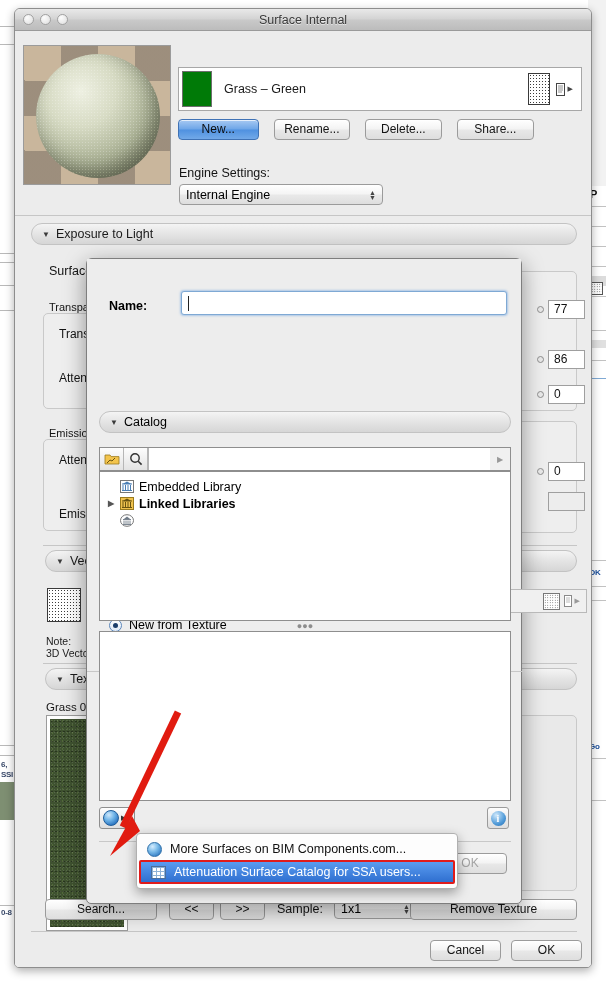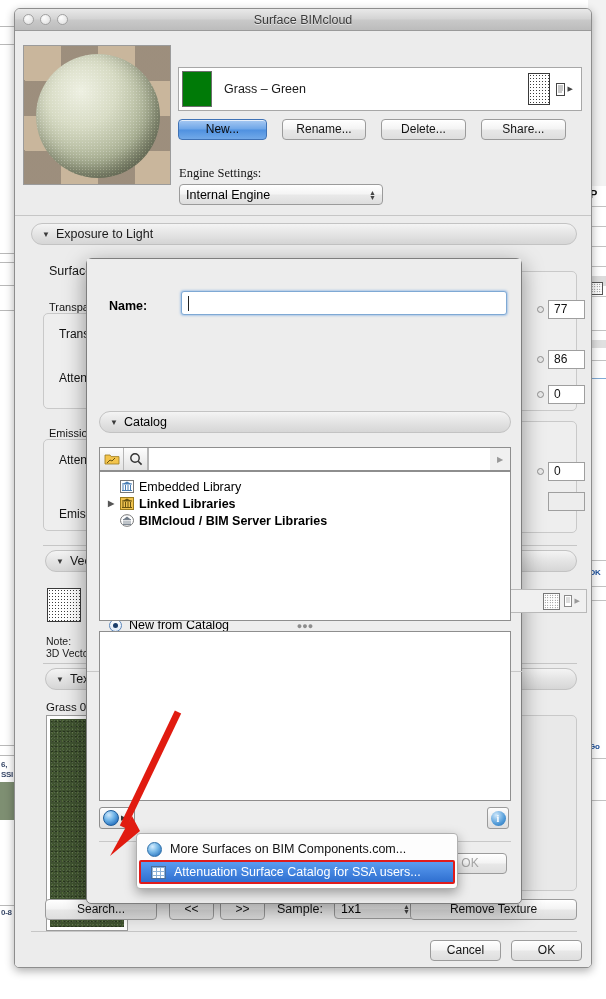--- a/index.html
+++ b/index.html
@@ -98,37 +98,37 @@
   .namerow .label { margin-left:12px; font-size:12.5px; color:#1a1a1a; }
   .hatch-box {
     width:22px; height:32px; margin-left:auto; margin-right:6px;
     border:1px solid #3a3a3a; background:#fff;
     background-image: radial-gradient(#3c3c3c 0.7px, transparent 0.8px);
     background-size: 3px 3px;
   }
   .doc-ico { margin-right:8px; display:flex; align-items:center; gap:1px; }
 
   
-  .btnrow { position:absolute; left:163px; top:88px; width:388px; display:flex; gap:15px;}
+  .btnrow { position:absolute; left:163px; top:88px; width:356px; display:flex; gap:15px;}
   .btn {
     height:21px; line-height:19px; text-align:center; font-size:12px;
     border:1px solid #9b9b9b; border-radius:4px;
     background: linear-gradient(to bottom,#ffffff 0%,#f3f3f3 48%,#e8e8e8 52%,#dedede 100%);
     color:#141414; box-shadow:0 1px 0 rgba(255,255,255,.7) inset;
     cursor:default; user-select:none;
   }
   .btn.primary {
     background: linear-gradient(to bottom,#a7c9f2 0%,#6ea6e8 48%,#4f91e0 52%,#72a9e8 100%);
     border-color:#3f72b5; color:#0b0b0b;
   }
   .btn.disabled { color:#a4a4a4; }
 
   .lbl { font-size:12.5px; color:#141414; }
 
-  .engine-label { position:absolute; left:164px; top:135px;font-family:Liberation Serif, serif; }
+  .engine-label { position:absolute; left:164px; top:135px; }
   .popup {
     position:absolute; left:164px; top:153px; width:204px; height:21px;
     border:1px solid #9b9b9b; border-radius:4px;
     background: linear-gradient(to bottom,#ffffff 0%,#f4f4f4 48%,#e9e9e9 52%,#dedede 100%);
     display:flex; align-items:center; padding-left:6px; font-size:12.5px;
   }
   .popup .arrows { margin-left:auto; margin-right:6px; display:flex; flex-direction:column; line-height:5px; font-size:7px; color:#444; }
 
   
   .sechead {
@@ -356,21 +356,21 @@
   </div>
 
   <div class="win">
 
     <div class="titlebar">
       <div class="tl-dots">
         <div class="dot"></div>
         <div class="dot"></div>
         <div class="dot"></div>
       </div>
-      <div class="title">Surface BIMcloud</div>
+      <div class="title">Surface Internal</div>
     </div>
 
     <div class="win-body">
 
       <div class="preview">
         <div class="checker"></div>
         <div class="sphere"></div>
       </div>
 
       <div class="namerow">
@@ -503,21 +503,21 @@
           <svg width="10" height="12" viewBox="0 0 10 12">
               <rect x="0.5" y="0.5" width="7" height="11" fill="#fff" stroke="#8a8a8a"></rect>
               <path d="M2 3h4M2 5h4M2 7h4" stroke="#aaa" stroke-width="0.8"></path>
             </svg>
           <span style="font-size:7px;color:#999">▶</span>
         </div>
       </div>
 
       <div class="radio-row" style="left:22px;top:359px">
         <span class="radio on"></span>
-        <span>New from Catalog</span>
+        <span>New from Texture</span>
       </div>
       <div class="radio-row" style="left:22px;top:385px">
         <span class="radio"></span>
         <span>Replace Settings from Catalog</span>
       </div>
 
       <div style="position:absolute;left:0;top:412px;width:436px;height:1px;background:#c8c8c8"></div>
 
       <div class="cat-head" style="top:152px">
         <span class="tri">▼</span>
@@ -568,21 +568,20 @@
         </div>
 
         <div class="tree-item bold" style="position:relative">
           <span class="ticon">
             <svg width="14" height="13" viewBox="0 0 14 13">
                 <ellipse cx="7" cy="6.5" rx="6.5" ry="5.8" fill="#fff" stroke="#777"></ellipse>
                 <path d="M3 5.5h8M4 6.5v3.5M6 6.5v3.5M8 6.5v3.5M10 6.5v3.5M3 10.5h8" stroke="#6f7a86" stroke-width="0.9"></path>
                 <path d="M7 2.6 3.6 5.3h6.8z" fill="#6f7a86"></path>
               </svg>
           </span>
-          <span>BIMcloud / BIM Server Libraries</span>
         </div>
 
       </div>
 
       <div class="splitter" style="top:362px">●●●</div>
 
       <div class="listbox" style="top:372px"></div>
 
       <div class="globe-btn" style="top:548px">
         <span class="globe"></span>

